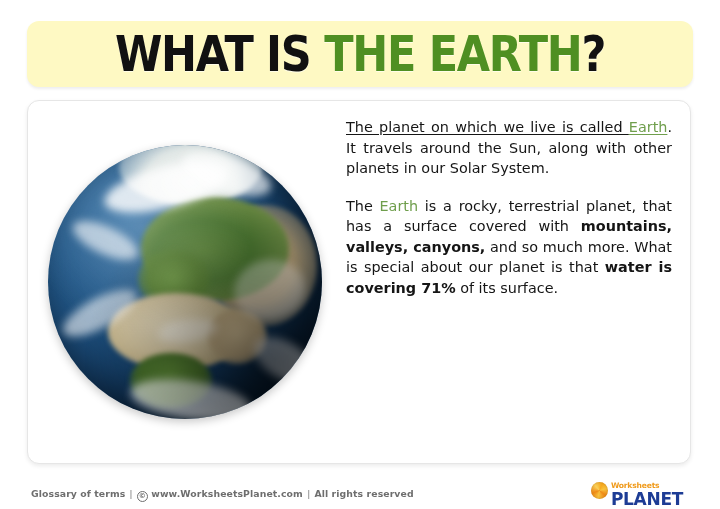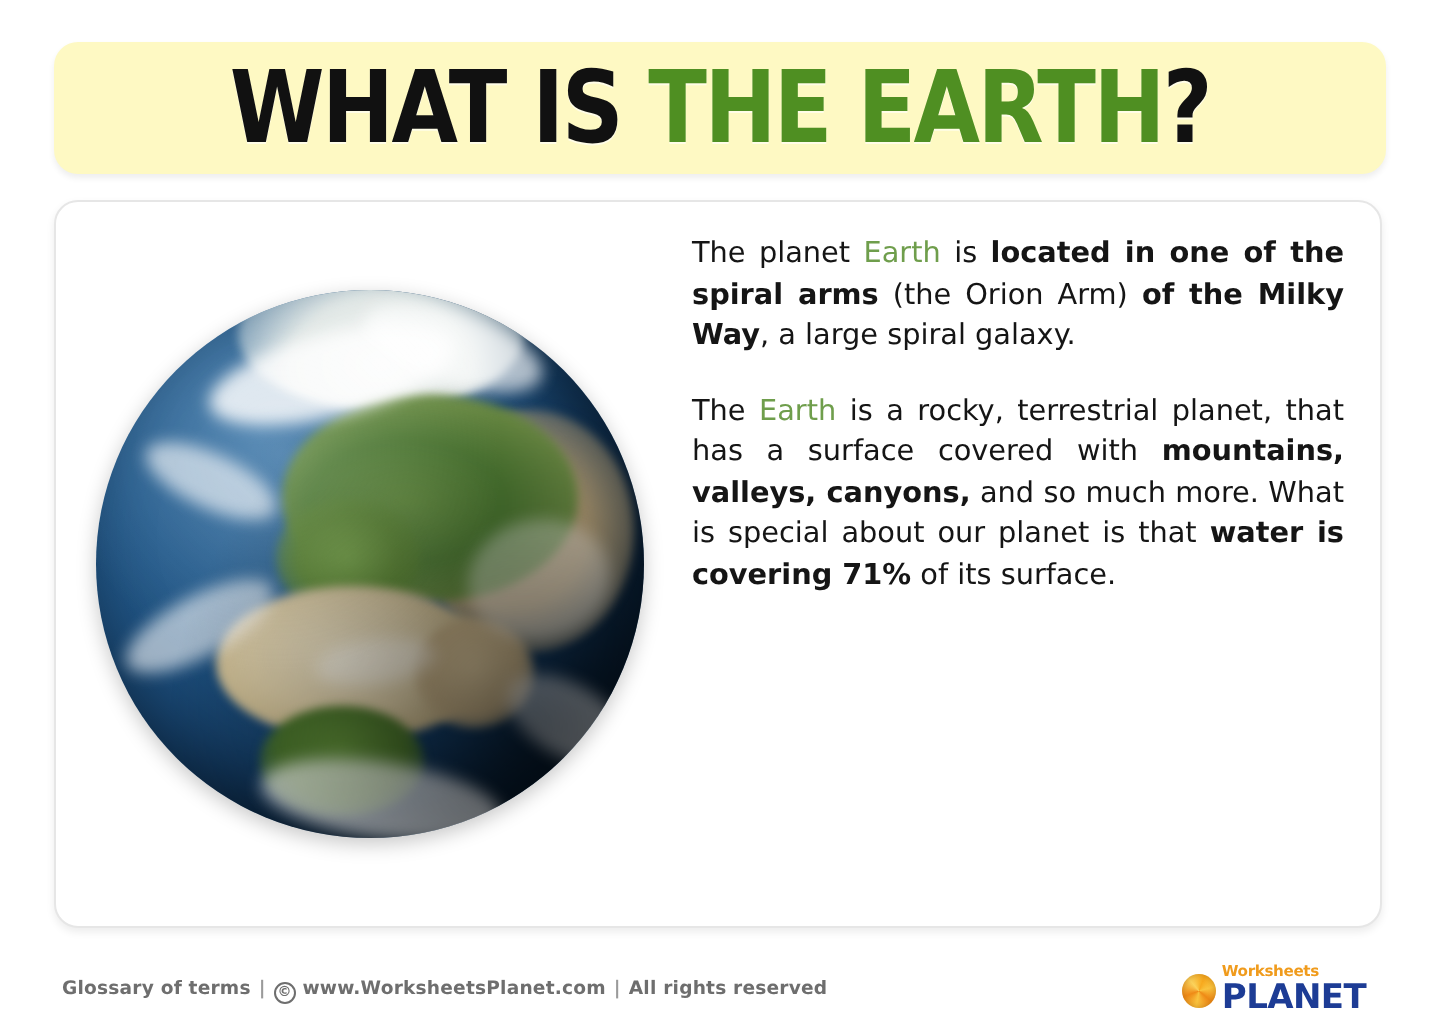--- a/index.html
+++ b/index.html
@@ -214,21 +214,21 @@
     border-radius: 50%;
     font-size: 7px;
     line-height: 8px;
     text-align: center;
     vertical-align: -1px;
   }
 
   
   .logo {
     display: flex;
-    align-items: center;
+    align-items: flex-start;
     gap: 3px;
     margin-right: 8px;
   }
   .logo-mark {
     width: 17px; height: 17px;
     border-radius: 50%;
     background:
       conic-gradient(from 20deg, #f7a91e 0deg, #f9c43f 55deg, #ef8a16 110deg, #f9c43f 170deg, #ef8a16 230deg, #fbd35c 300deg, #f7a91e 360deg);
     box-shadow: inset 0 0 3px rgba(150,80,0,.45);
     flex: none;
@@ -273,21 +273,21 @@
         <div class="cl cl6"></div>
         <div class="cl cl7"></div>
         <div class="cl cl8"></div>
         <div class="cl cl5"></div>
         <div class="terminator"></div>
       </div>
     </div>
   </div>
 
   <div class="text-pane">
-    <p class="para" id="p2"><span>The planet </span><span class="g">Earth</span><span> is </span><span class="b">located in one of the spiral arms</span><span> (the Orion Arm) </span><span class="b">of the Milky Way</span><span>, a large spiral galaxy.</span></p>
+    <p class="para" id="p1"><span class="u">The planet on which we live is called </span><span class="u g">Earth</span><span>. It travels around the Sun, along with other planets in our Solar System.</span></p>
     <p class="para" id="p3"><span>The </span><span class="g">Earth</span><span> is a rocky, terrestrial planet, that has a surface covered with </span><span class="b">mountains, valleys, canyons,</span><span> and so much more. What is special about our planet is that </span><span class="b">water is covering 71%</span><span> of its surface.</span></p>
   </div>
 </div>
 
 <div class="footer">
   <div class="footer-text"><span>Glossary of terms</span><span class="sep">|</span><span class="copy-mark">©</span>
     <span>www.WorksheetsPlanet.com</span><span class="sep">|</span><span>All rights reserved</span></div>
 
   <div class="logo">
     <div class="logo-mark"></div>

